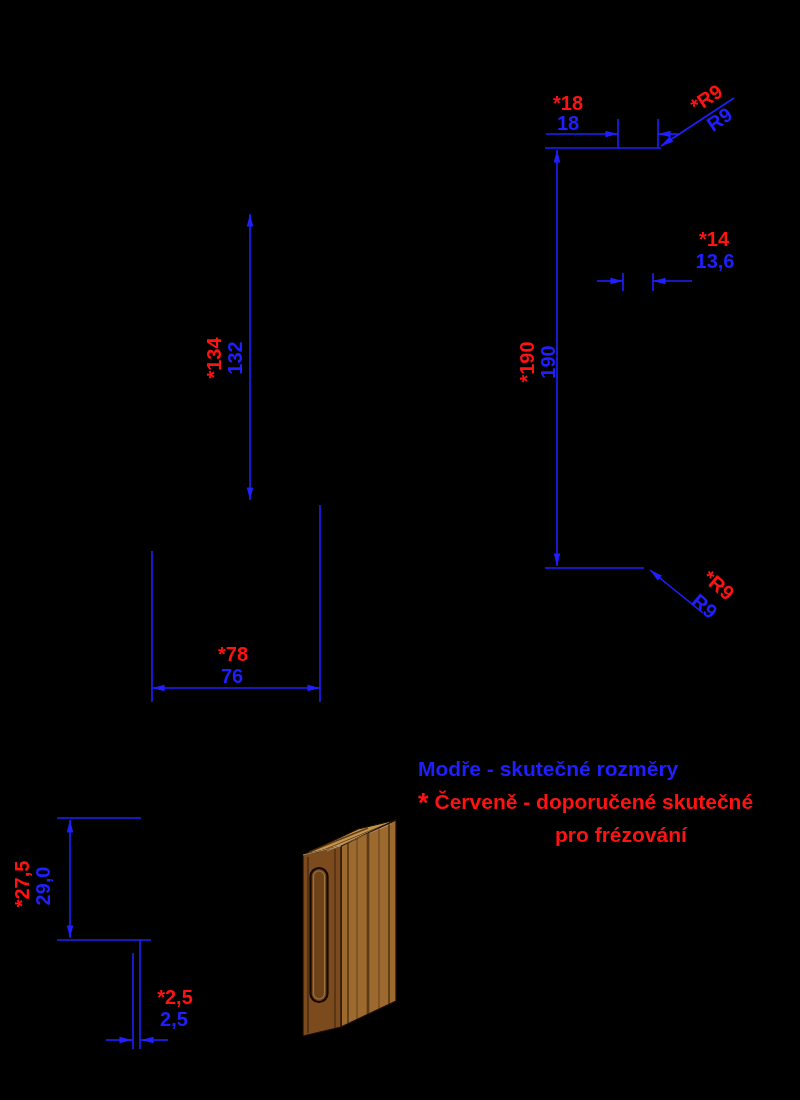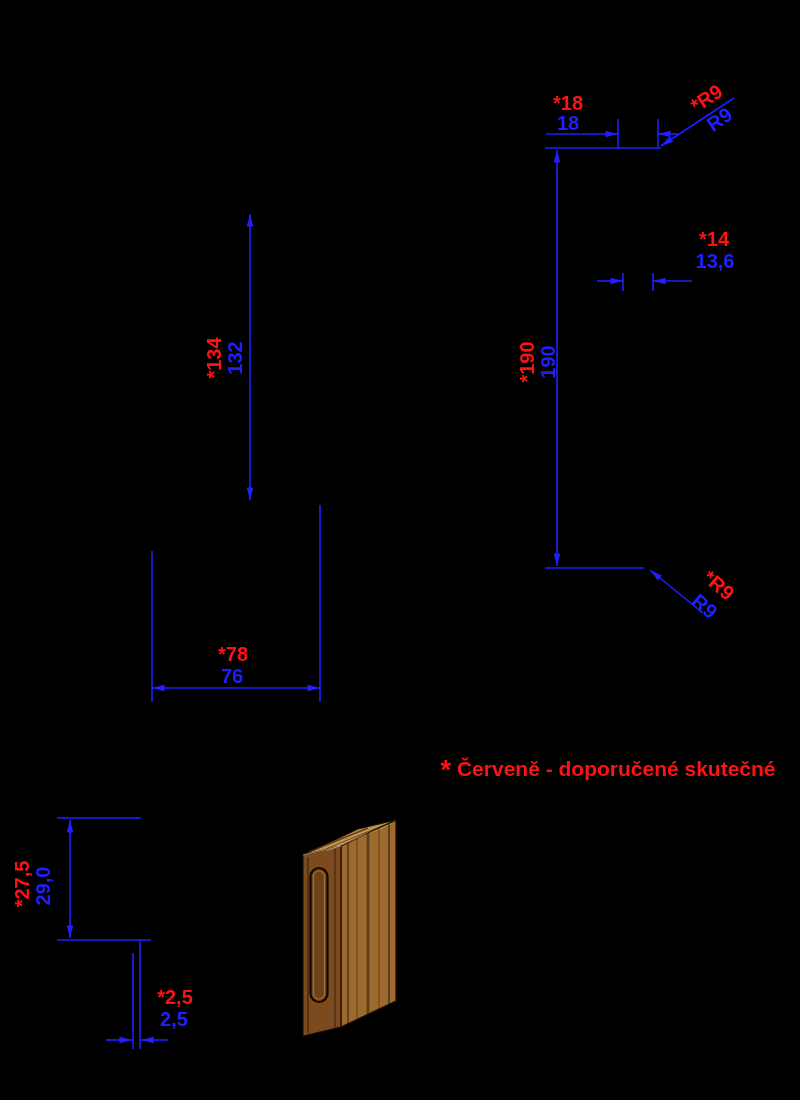--- a/index.html
+++ b/index.html
@@ -1,19 +1,18 @@
 <!DOCTYPE html>
 <html><head>
 <meta charset="utf-8">
 <style>
   html,body{margin:0;padding:0;background:#000;}
   .stage{
     position:relative;width:800px;height:1100px;background:#000;overflow:hidden;
     font-family:"Liberation Sans", sans-serif;
-    text-align:center;
   }
   svg text{font-family:"Liberation Sans", sans-serif;font-weight:bold;font-size:20px;}
   svg .red{fill:#ff1212;}
   svg .blue{fill:#1f1fff;}
   svg .dl{stroke:#1f1fff;stroke-width:1.6;fill:none;}
   .legend{position:absolute;left:418px;top:752px;width:380px;font-weight:bold;font-size:21px;line-height:33px;white-space:nowrap;}
   .lg-blue{color:#1f1fff;}
   .lg-red{color:#ff1212;}
   .lg-indent{margin-left:137px;}
   .ast{display:inline-block;font-size:27px;line-height:1;position:relative;top:3px;margin-right:6px;}
@@ -129,16 +128,18 @@
 
       <g>
         <rect x="310.5" y="868" width="17" height="134" rx="8.5" fill="#6e4217" stroke="#120901" stroke-width="2.2"></rect>
         <rect x="313.5" y="871" width="11" height="128" rx="5.5" fill="none" stroke="rgba(215,170,115,0.45)" stroke-width="1.2"></rect>
       </g>
     </g>
   </svg>
 
   
   <div class="legend">
+    <div class="lg-blue">Modře - skutečné rozměry</div>
     <div class="lg-red"><span class="ast">*</span><span>Červeně - doporučené skutečné</span></div>
+    <div class="lg-red lg-indent">pro frézování</div>
   </div>
 
 </div>
 
 </body></html>

